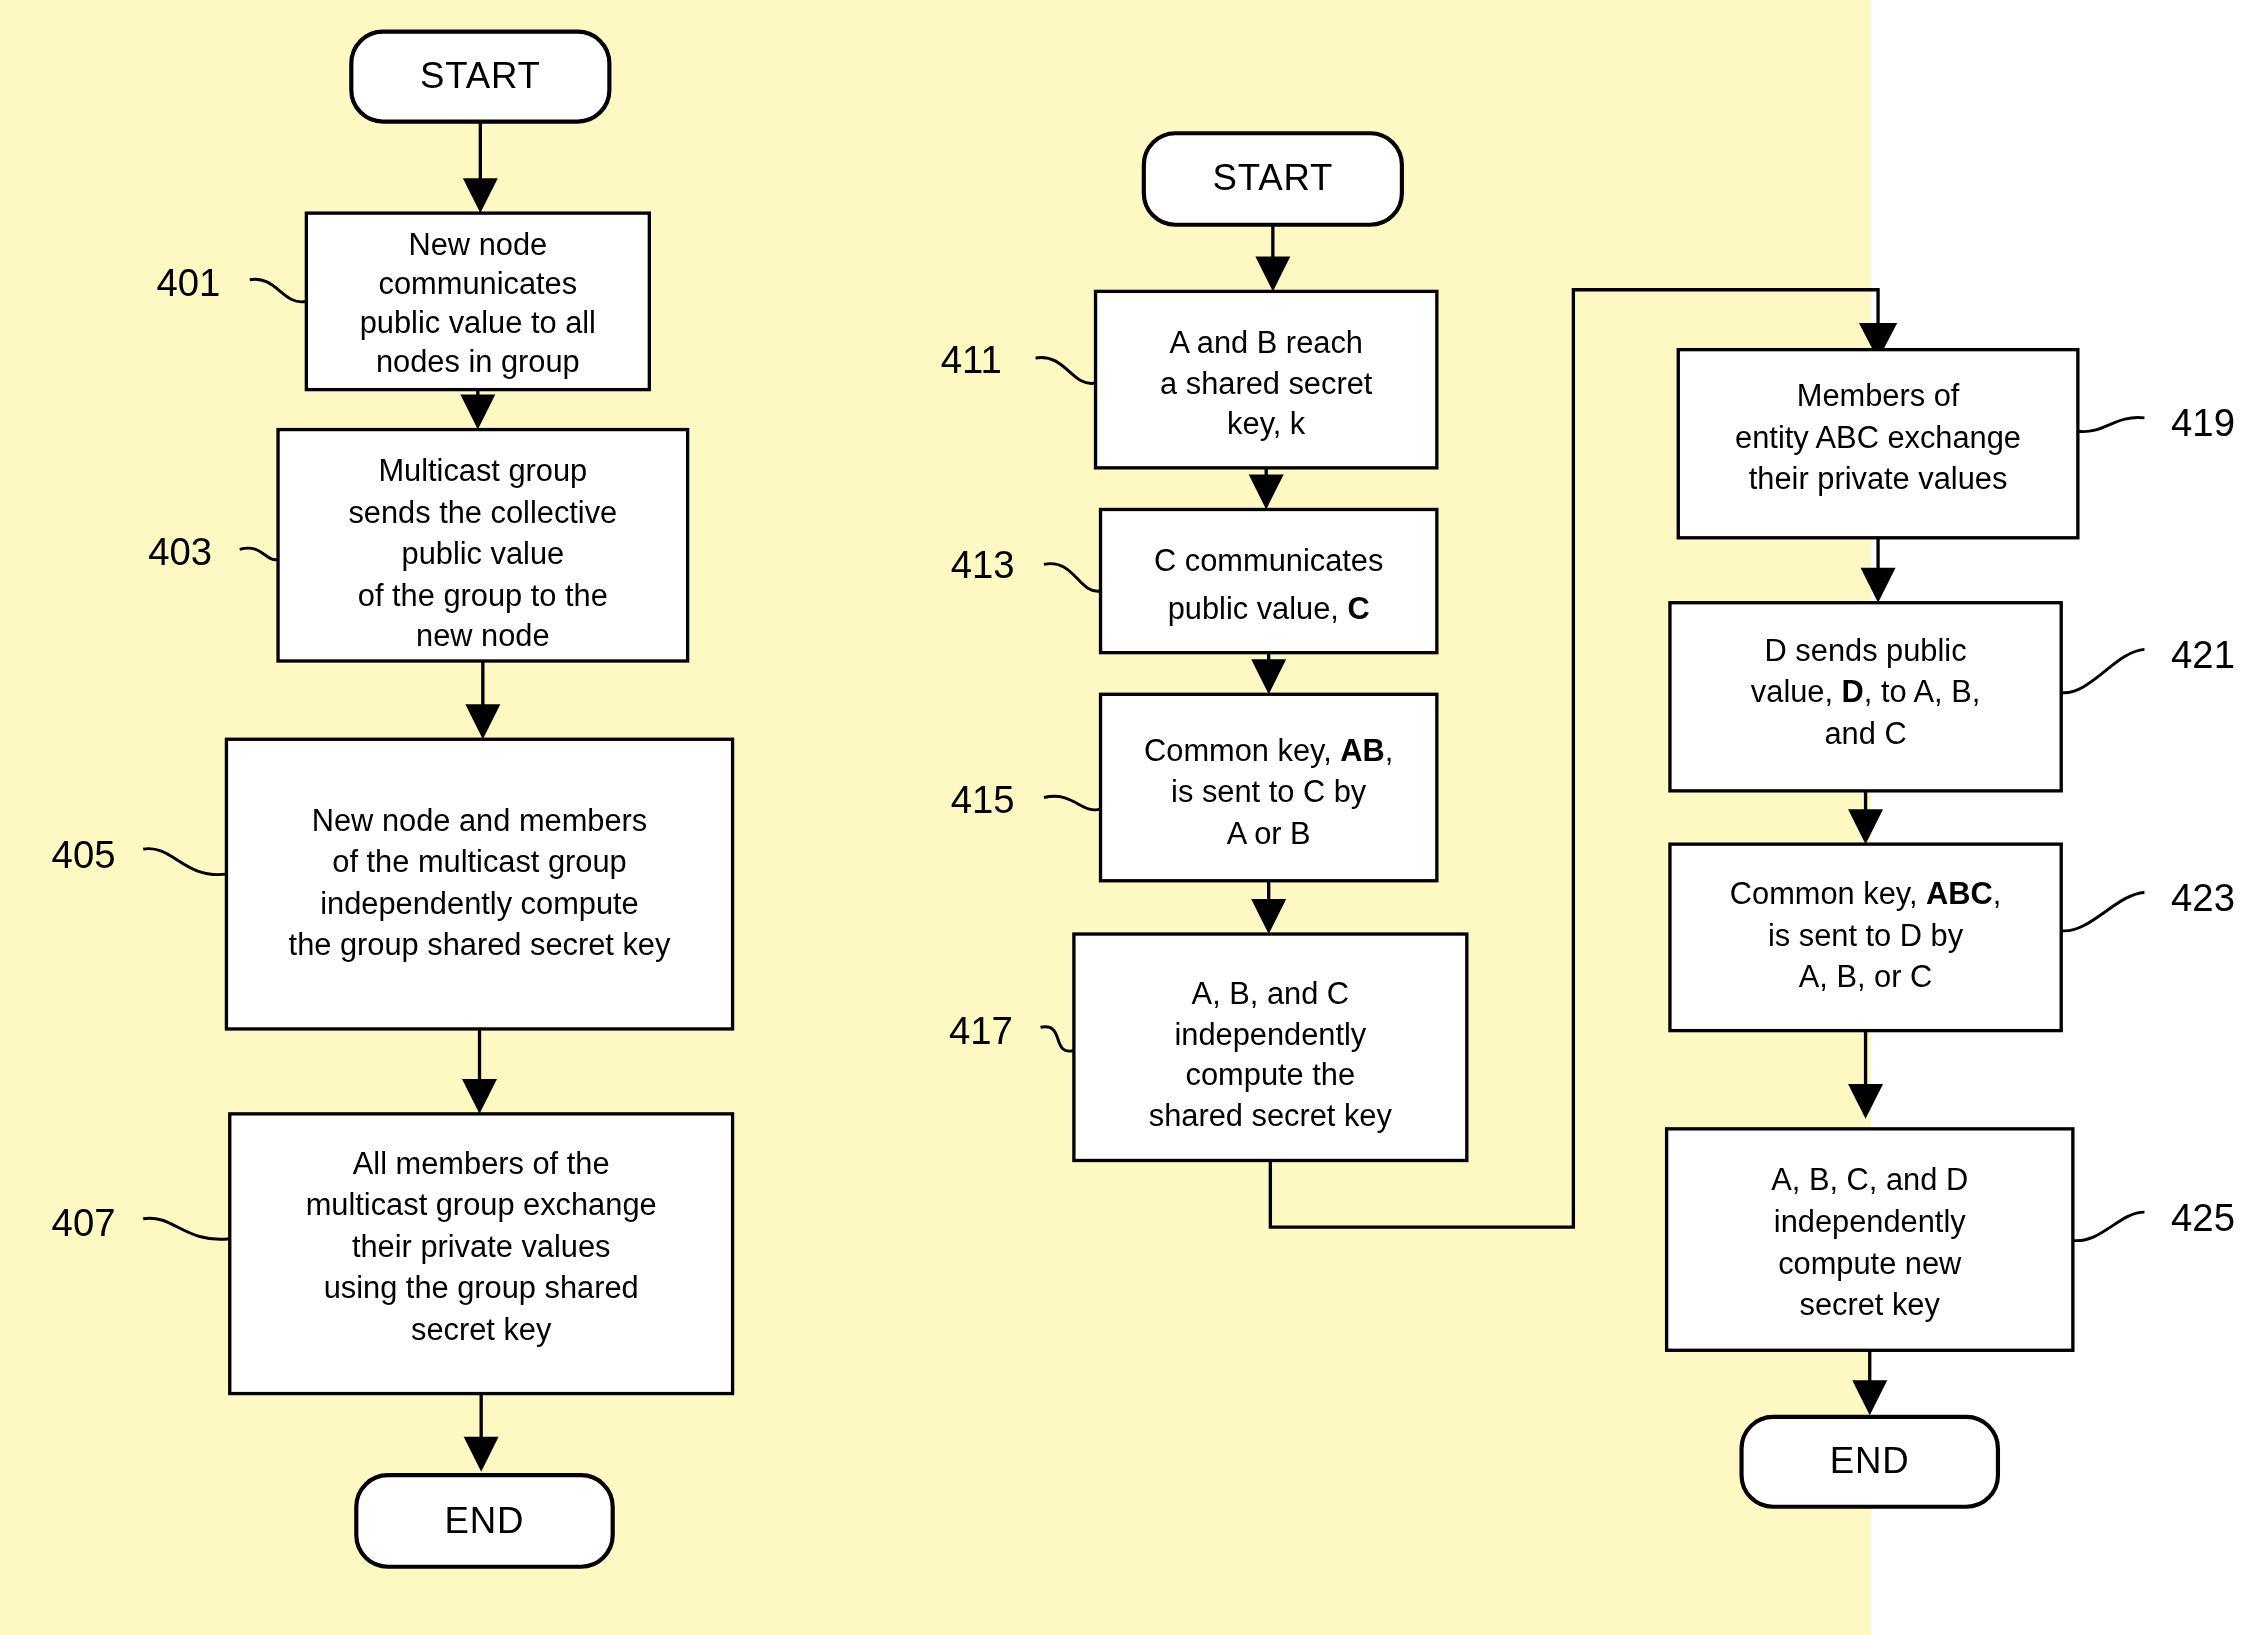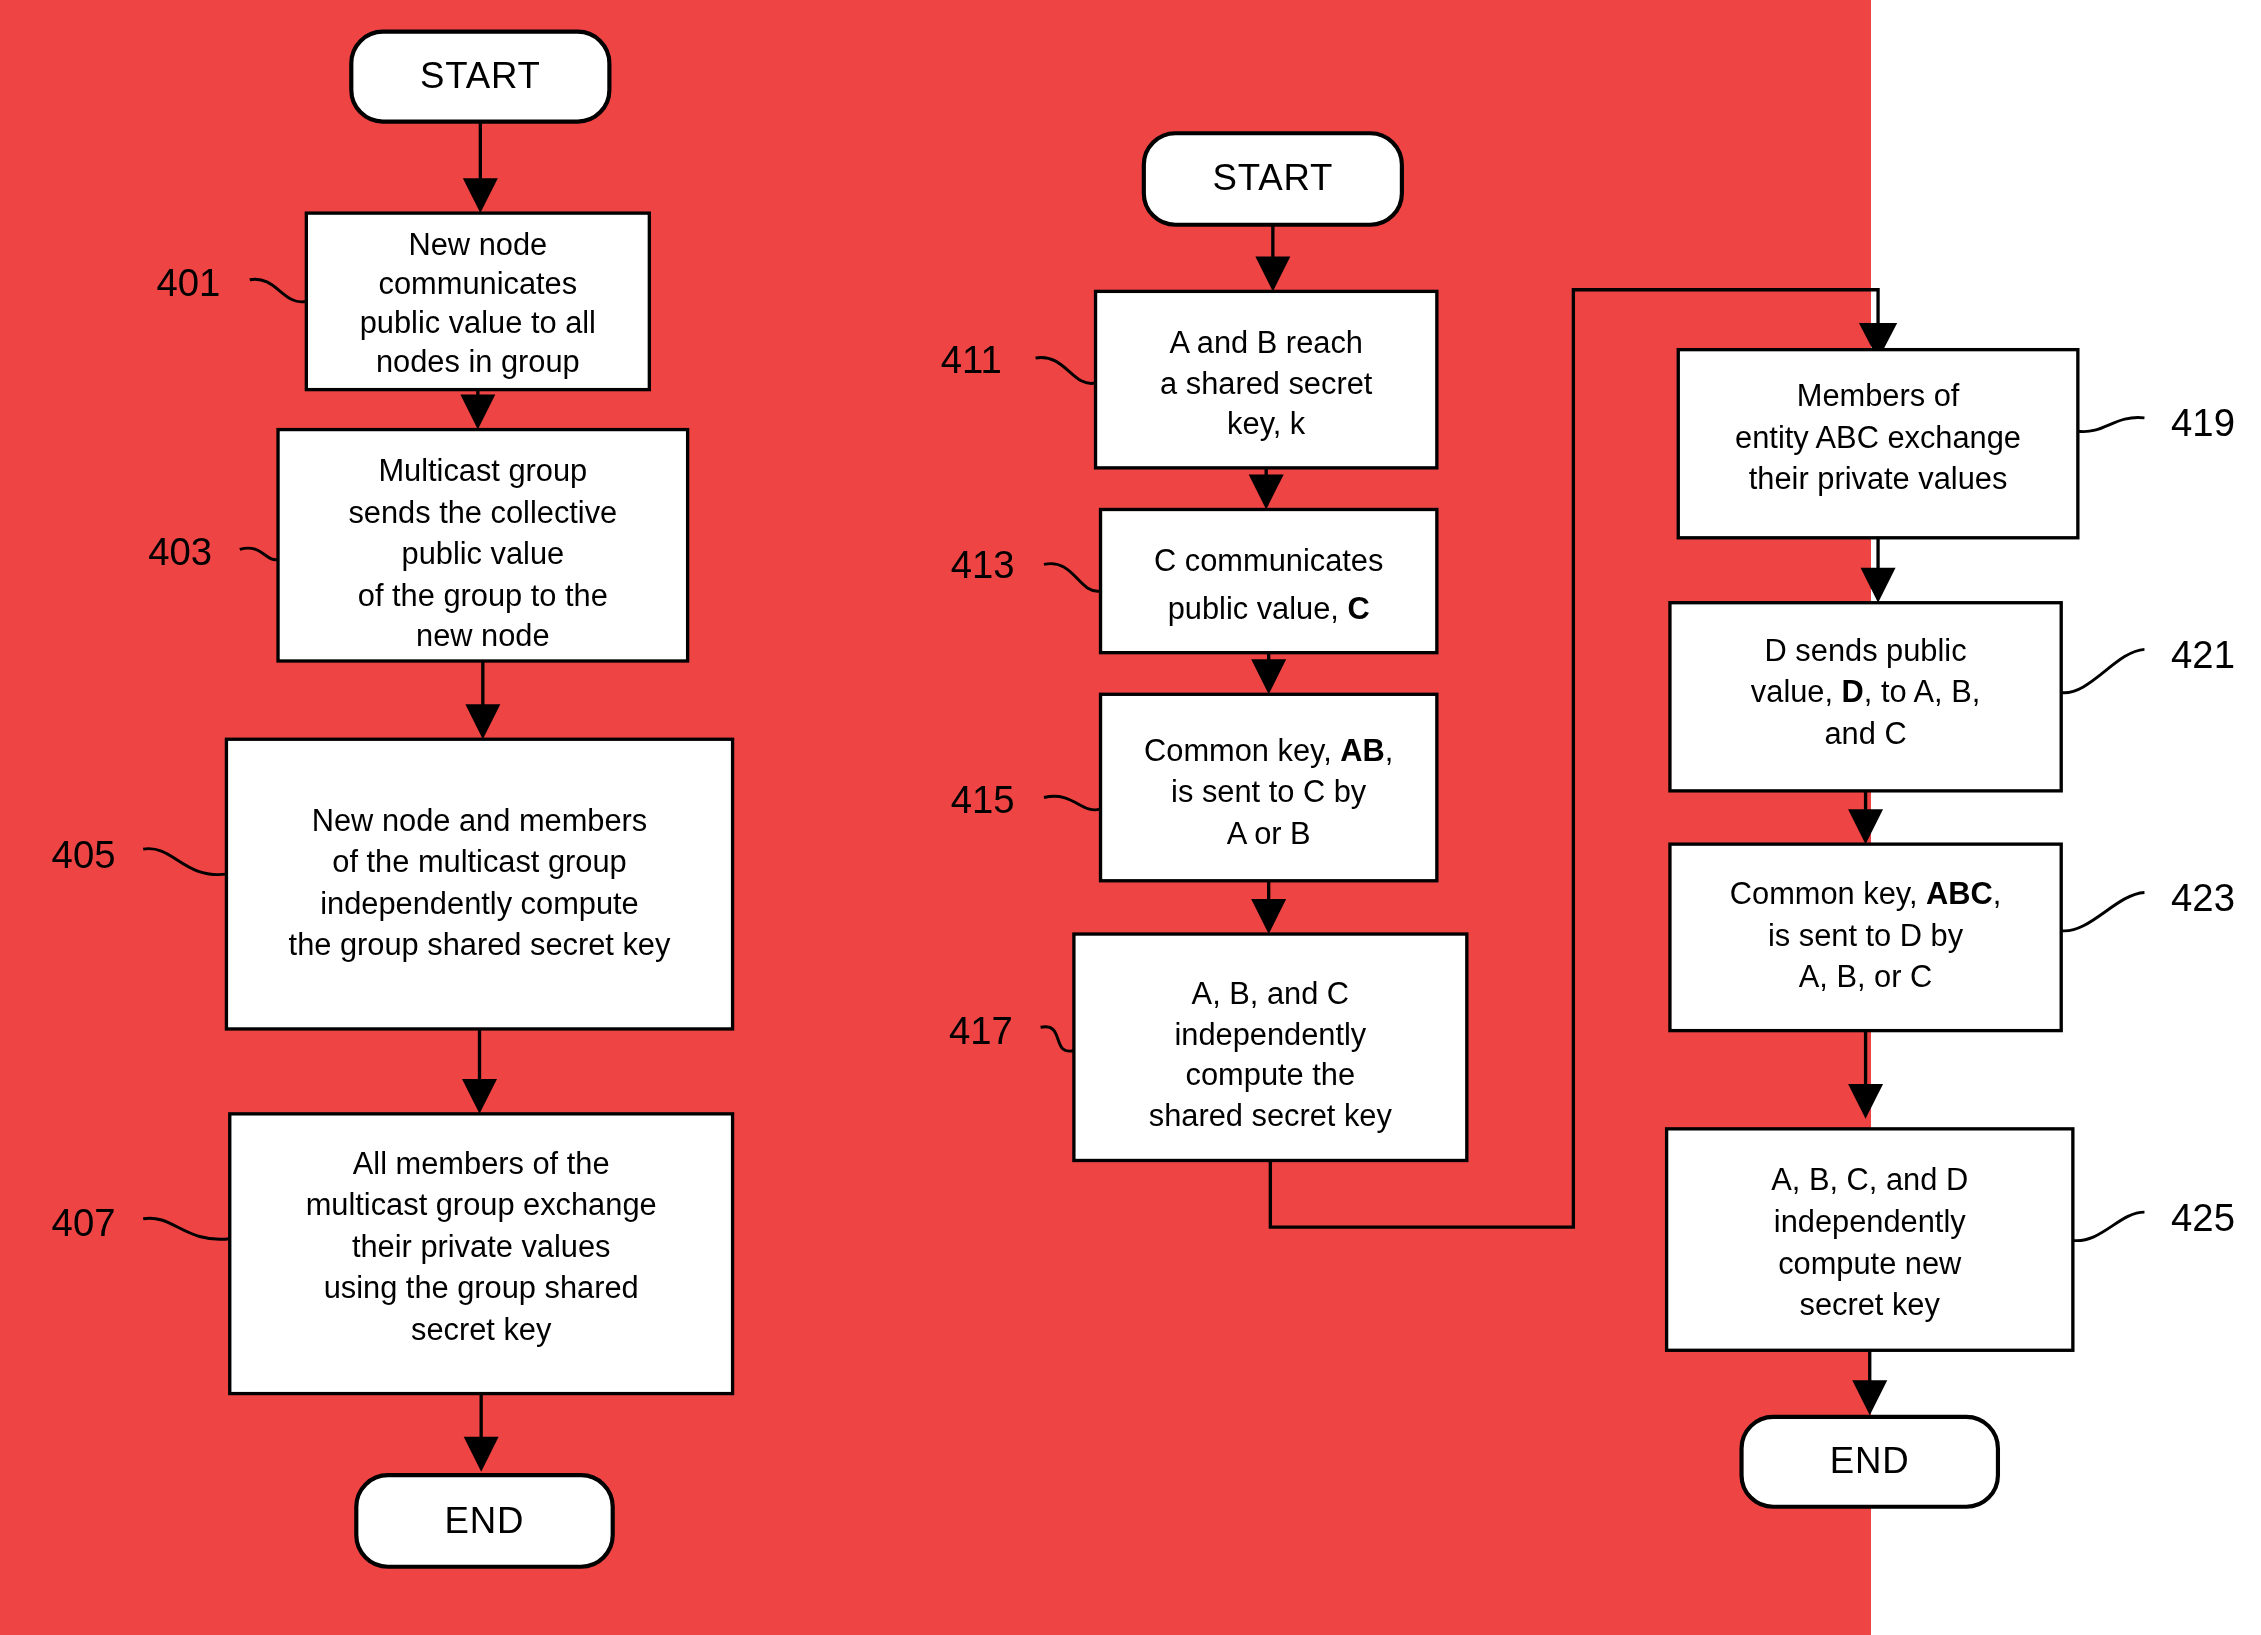--- a/index.html
+++ b/index.html
@@ -11,21 +11,21 @@
   body {
     width: 2261px;
     height: 1635px;
     font-family: "Liberation Sans", sans-serif;
     overflow: hidden;
   }
   #diagram-root {
     position: relative;
     width: 1871px;
     height: 1635px;
-    background: #ef4444;
+    background: #fef9c3;
   }
   svg.flow {
     display: block;
     width: 2261px;
     height: 1635px;
   }
   .node-box {
     fill: #ffffff;
     stroke: #000000;
     stroke-width: 4;

